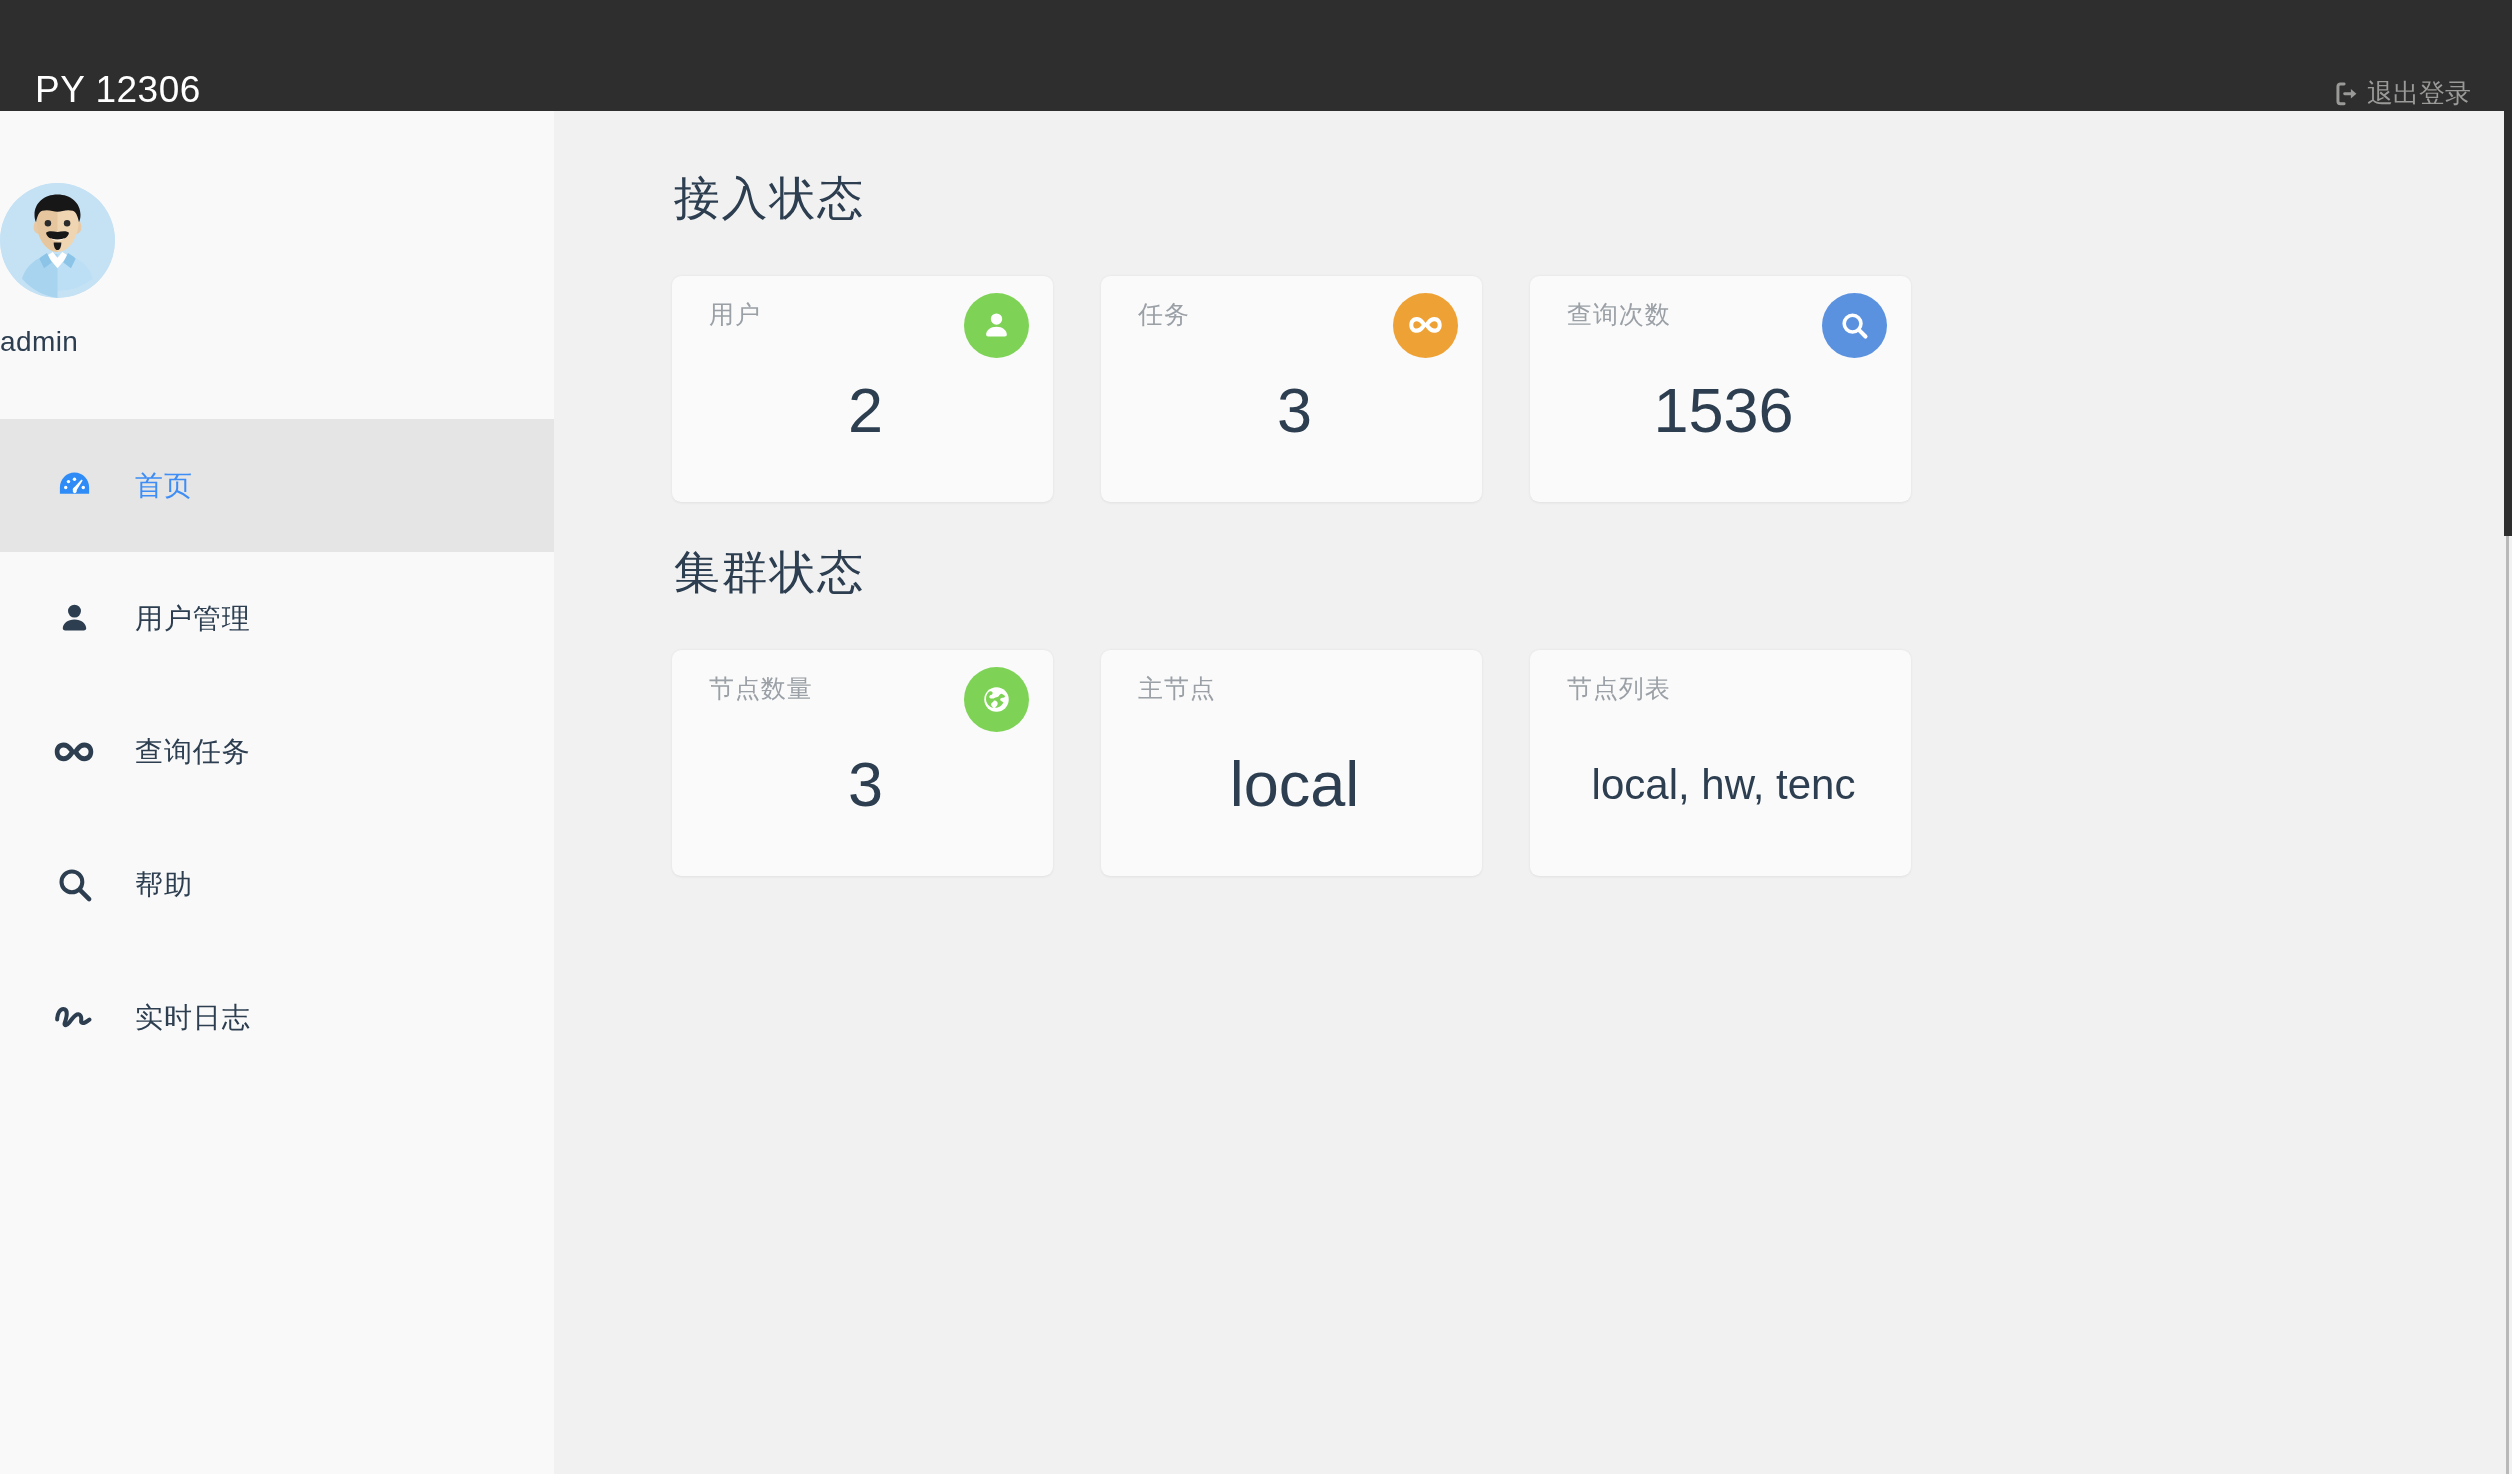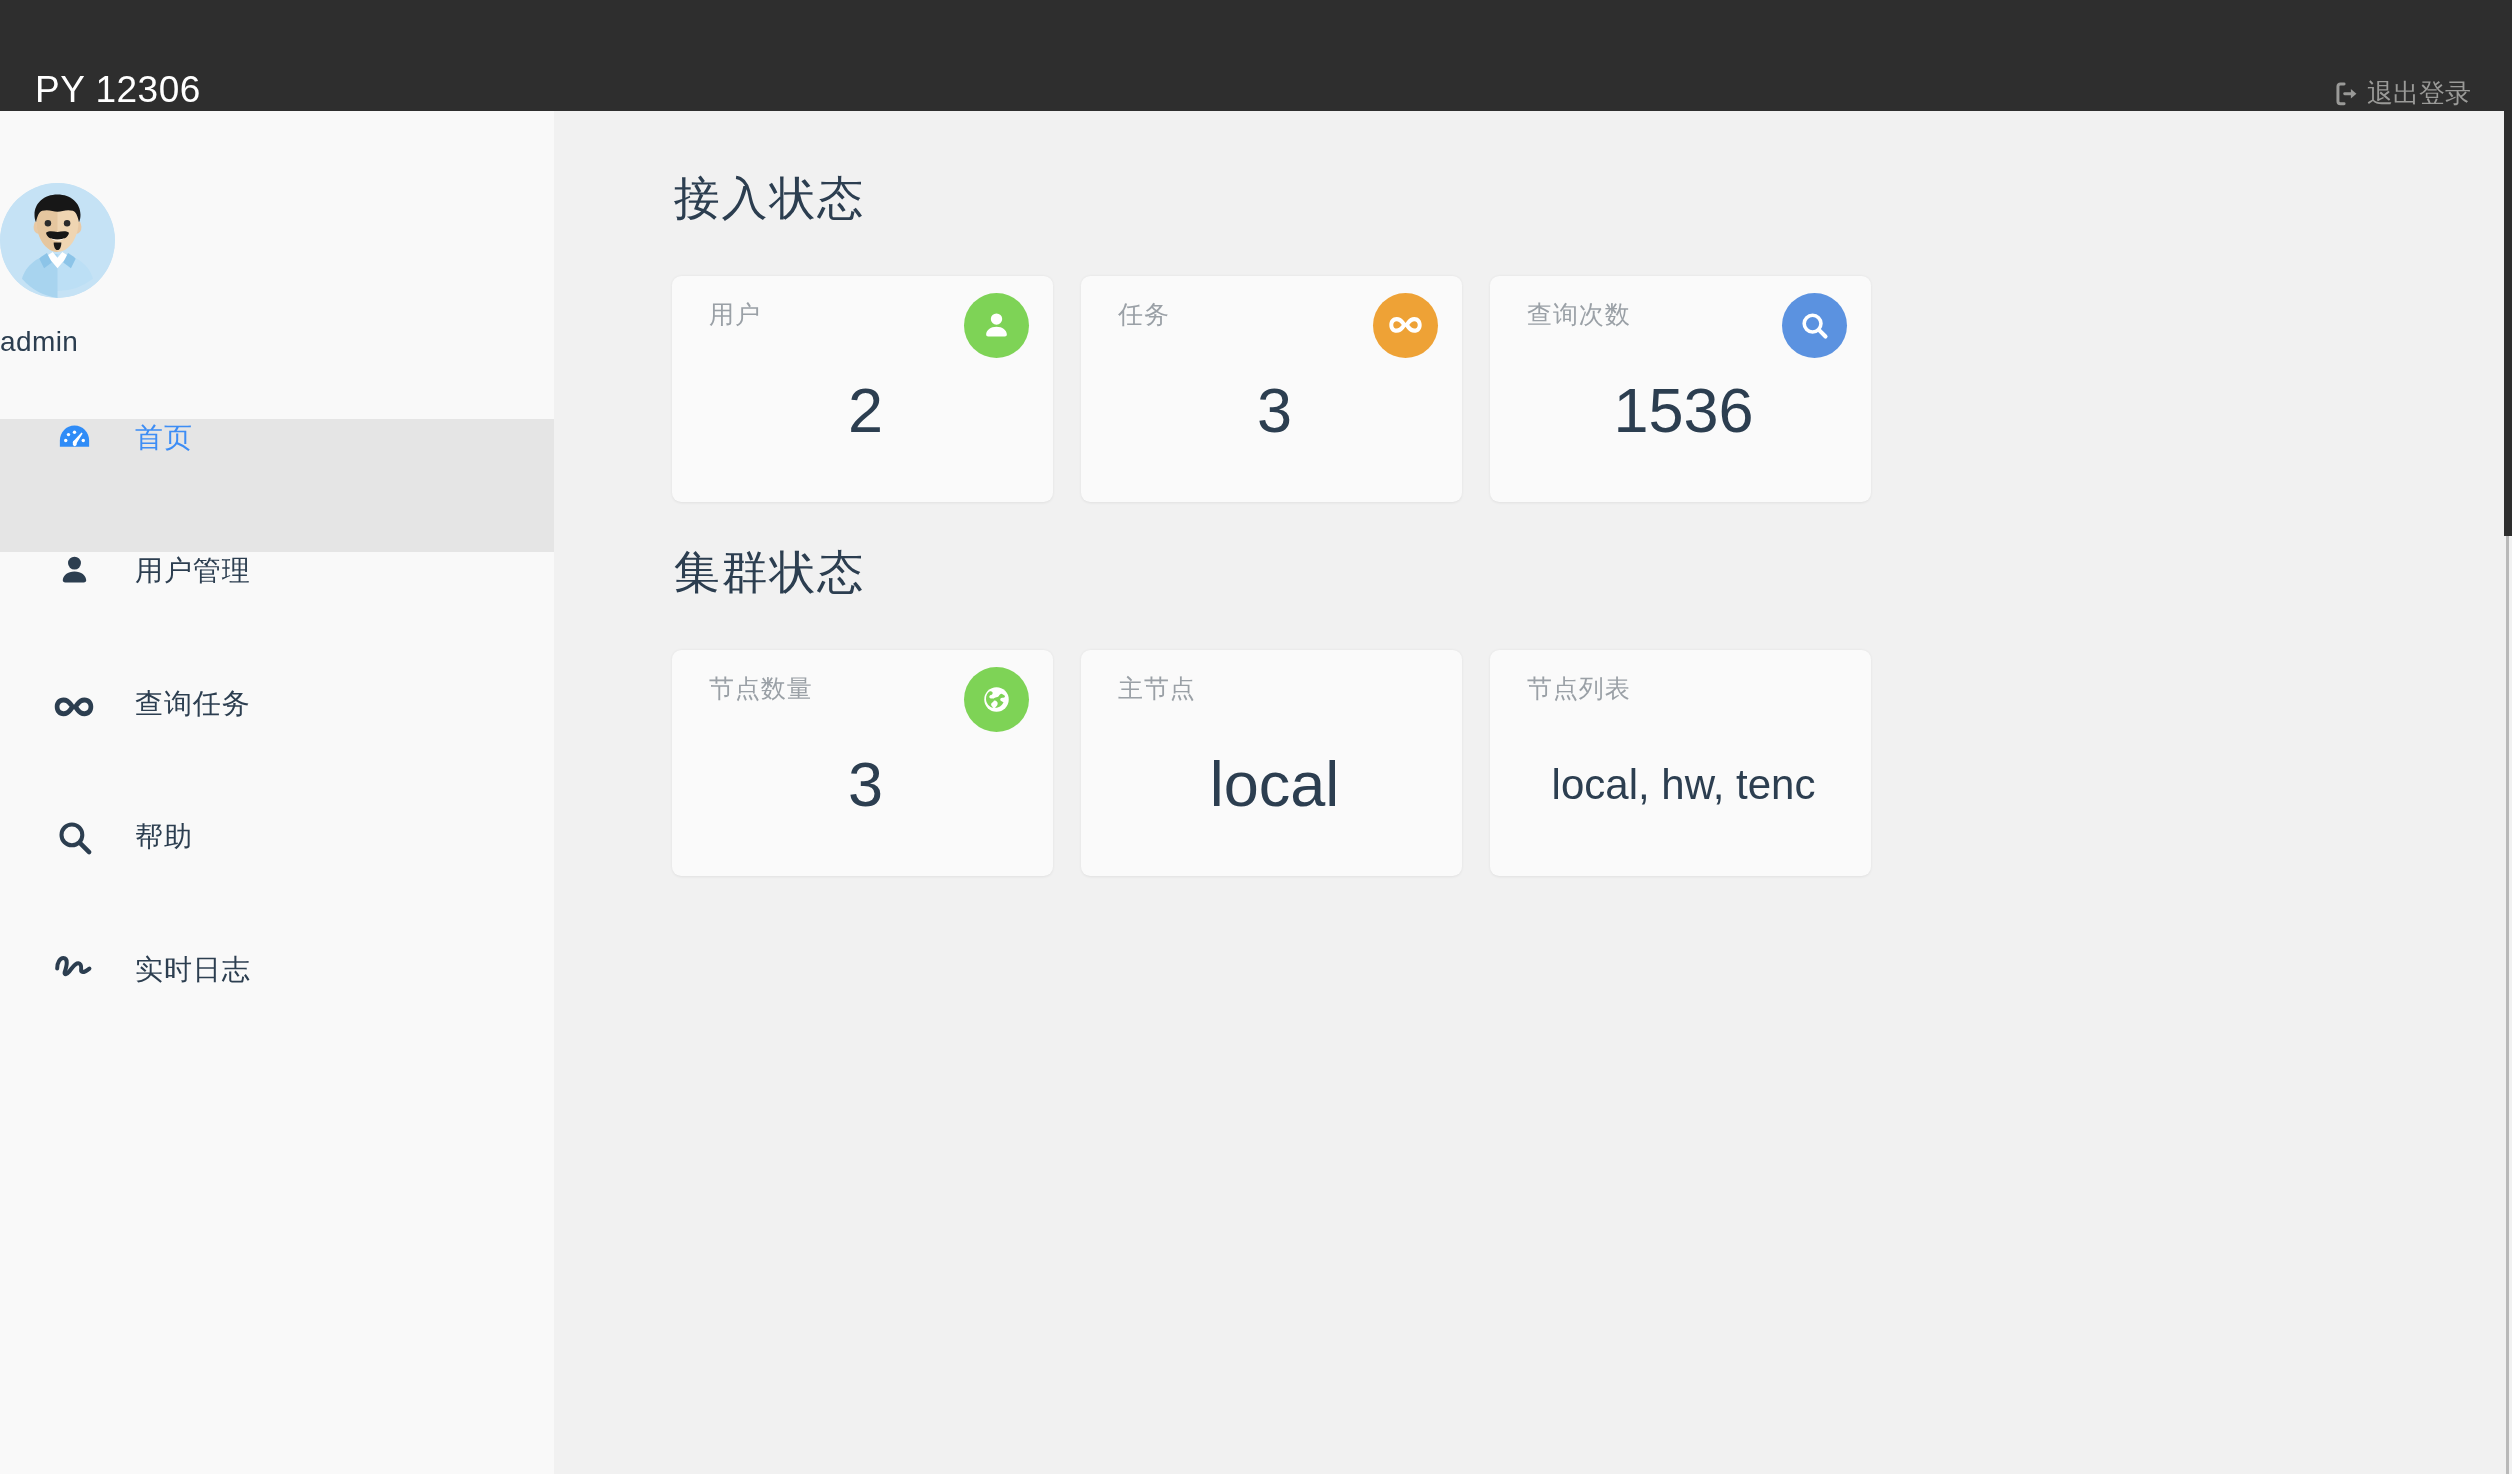--- a/index.html
+++ b/index.html
@@ -88,21 +88,21 @@
   .username {
     margin-top: 28px;
     font-size: 28px;
     color: #2c3e50;
     letter-spacing: 0.4px;
   }
   .nav { display: flex; flex-direction: column; }
   .nav-item {
     height: 133px;
     display: flex;
-    align-items: flex-start;
+    align-items: center;
     padding-left: 48px;
     box-sizing: border-box;
     cursor: pointer;
     color: #2c3e50;
     font-size: 28px;
     letter-spacing: 0.9px;
   }
   .nav-item.active {
     background: #e5e5e5;
     color: #3d8df5;
@@ -129,21 +129,21 @@
     font-size: 46px;
     font-weight: 400;
     color: #2c3e50;
     letter-spacing: 1.8px;
     margin: 0 0 46px 1.8px;
   }
   .section-title.second { margin-top: 40px; }
 
   .card-row {
     display: flex;
-    gap: 28px;
+    gap: 48px;
   }
   .stat-card {
     width: 381px;
     height: 226px;
     background: #fafafa;
     border-radius: 9.2px;
     box-shadow: 0 0.9px 2.8px rgba(0,0,0,0.07);
     padding: 26px 31px 0 37px;
     box-sizing: border-box;
     position: relative;

